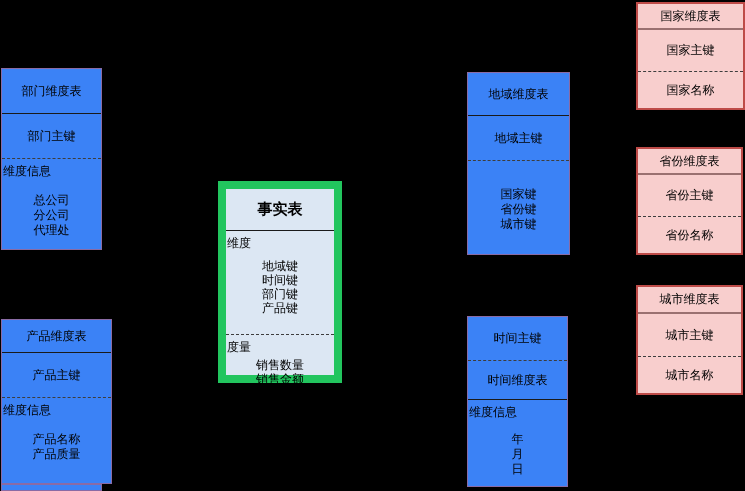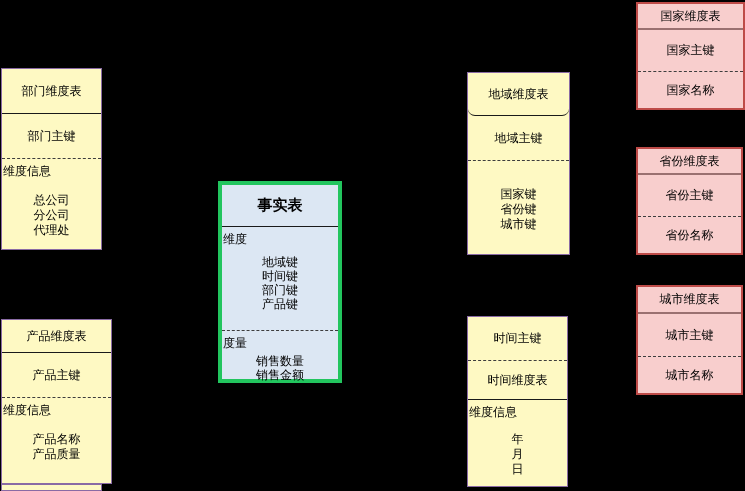--- a/index.html
+++ b/index.html
@@ -11,22 +11,22 @@
     font-family:"Liberation Sans","DejaVu Sans",sans-serif;
     color:#000;
     font-size:12px;
   }
   .box{
     position:absolute;
     box-sizing:border-box;
     display:flex;
     flex-direction:column;
   }
-  .purple{background:#fef9c3;border:1.5px solid #8A6BA5;}
-  .blue{background:#DCE7F3;border:4px solid #22c55e;}
+  .purple{background:#3b82f6;border:1.5px solid #8A6BA5;}
+  .blue{background:#DCE7F3;border:8px solid #22c55e;}
   .pink{background:#F8CECD;border:2px solid #BE4B48;}
   .row{
     box-sizing:border-box;
     display:flex;
     align-items:center;
     justify-content:center;
     flex:0 0 auto;
     text-align:center;
   }
   .solid-sep{border-bottom:1px solid #1a1a1a;}
@@ -101,21 +101,21 @@
     <div class="attrs">
       <div class="label">度量</div>
       <div class="items" style="padding-top:2px;">
         <div>销售数量</div>
         <div>销售金额</div>
       </div>
     </div>
   </div>
 
   <div class="box purple" style="left:467px;top:72px;width:103px;height:183px;">
-    <div class="row solid-sep" style="height:43px;border-radius:7px;">地域维度表</div>
+    <div class="row solid-sep" style="height:43px;">地域维度表</div>
     <div class="row dashed-sep" style="height:45px;">地域主键</div>
     <div class="attrs">
       <div class="items" style="padding-top:26px;">
         <div>国家键</div>
         <div>省份键</div>
         <div>城市键</div>
       </div>
     </div>
   </div>
 

